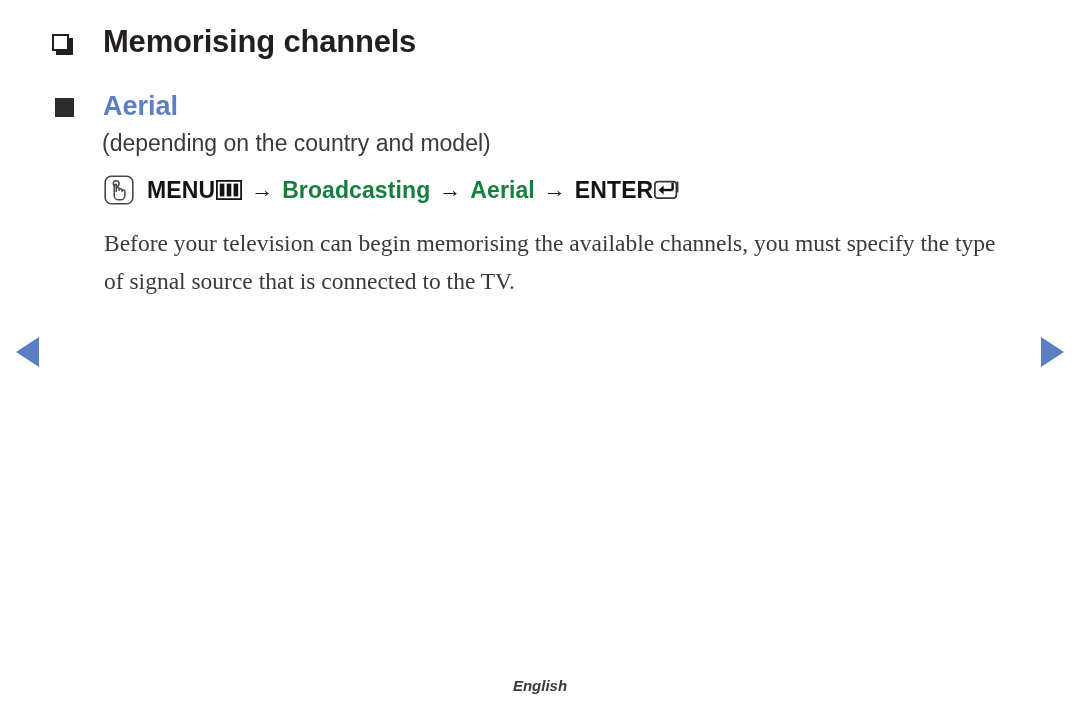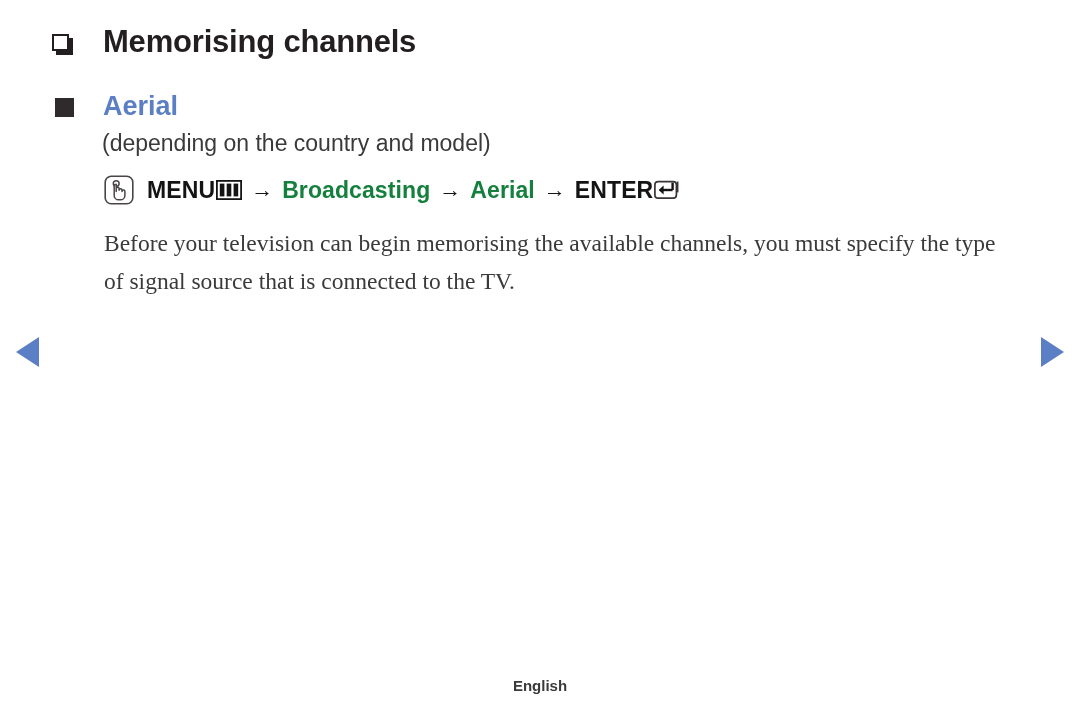--- a/index.html
+++ b/index.html
@@ -178,20 +178,21 @@
   
   .footer-lang {
     position: absolute;
     left: 0;
     right: 0;
     top: 677px;
     text-align: center;
     font-size: 15px;
     font-weight: bold;
     color: #3a3a3a;
+    font-style: italic;
   }
 </style>
 </head>
 <body>
 
 <div class="page">
 
   <div class="chapter-title-row">
     <span class="bullet-hollow"></span>
     <span class="chapter-title">Memorising channels</span>

